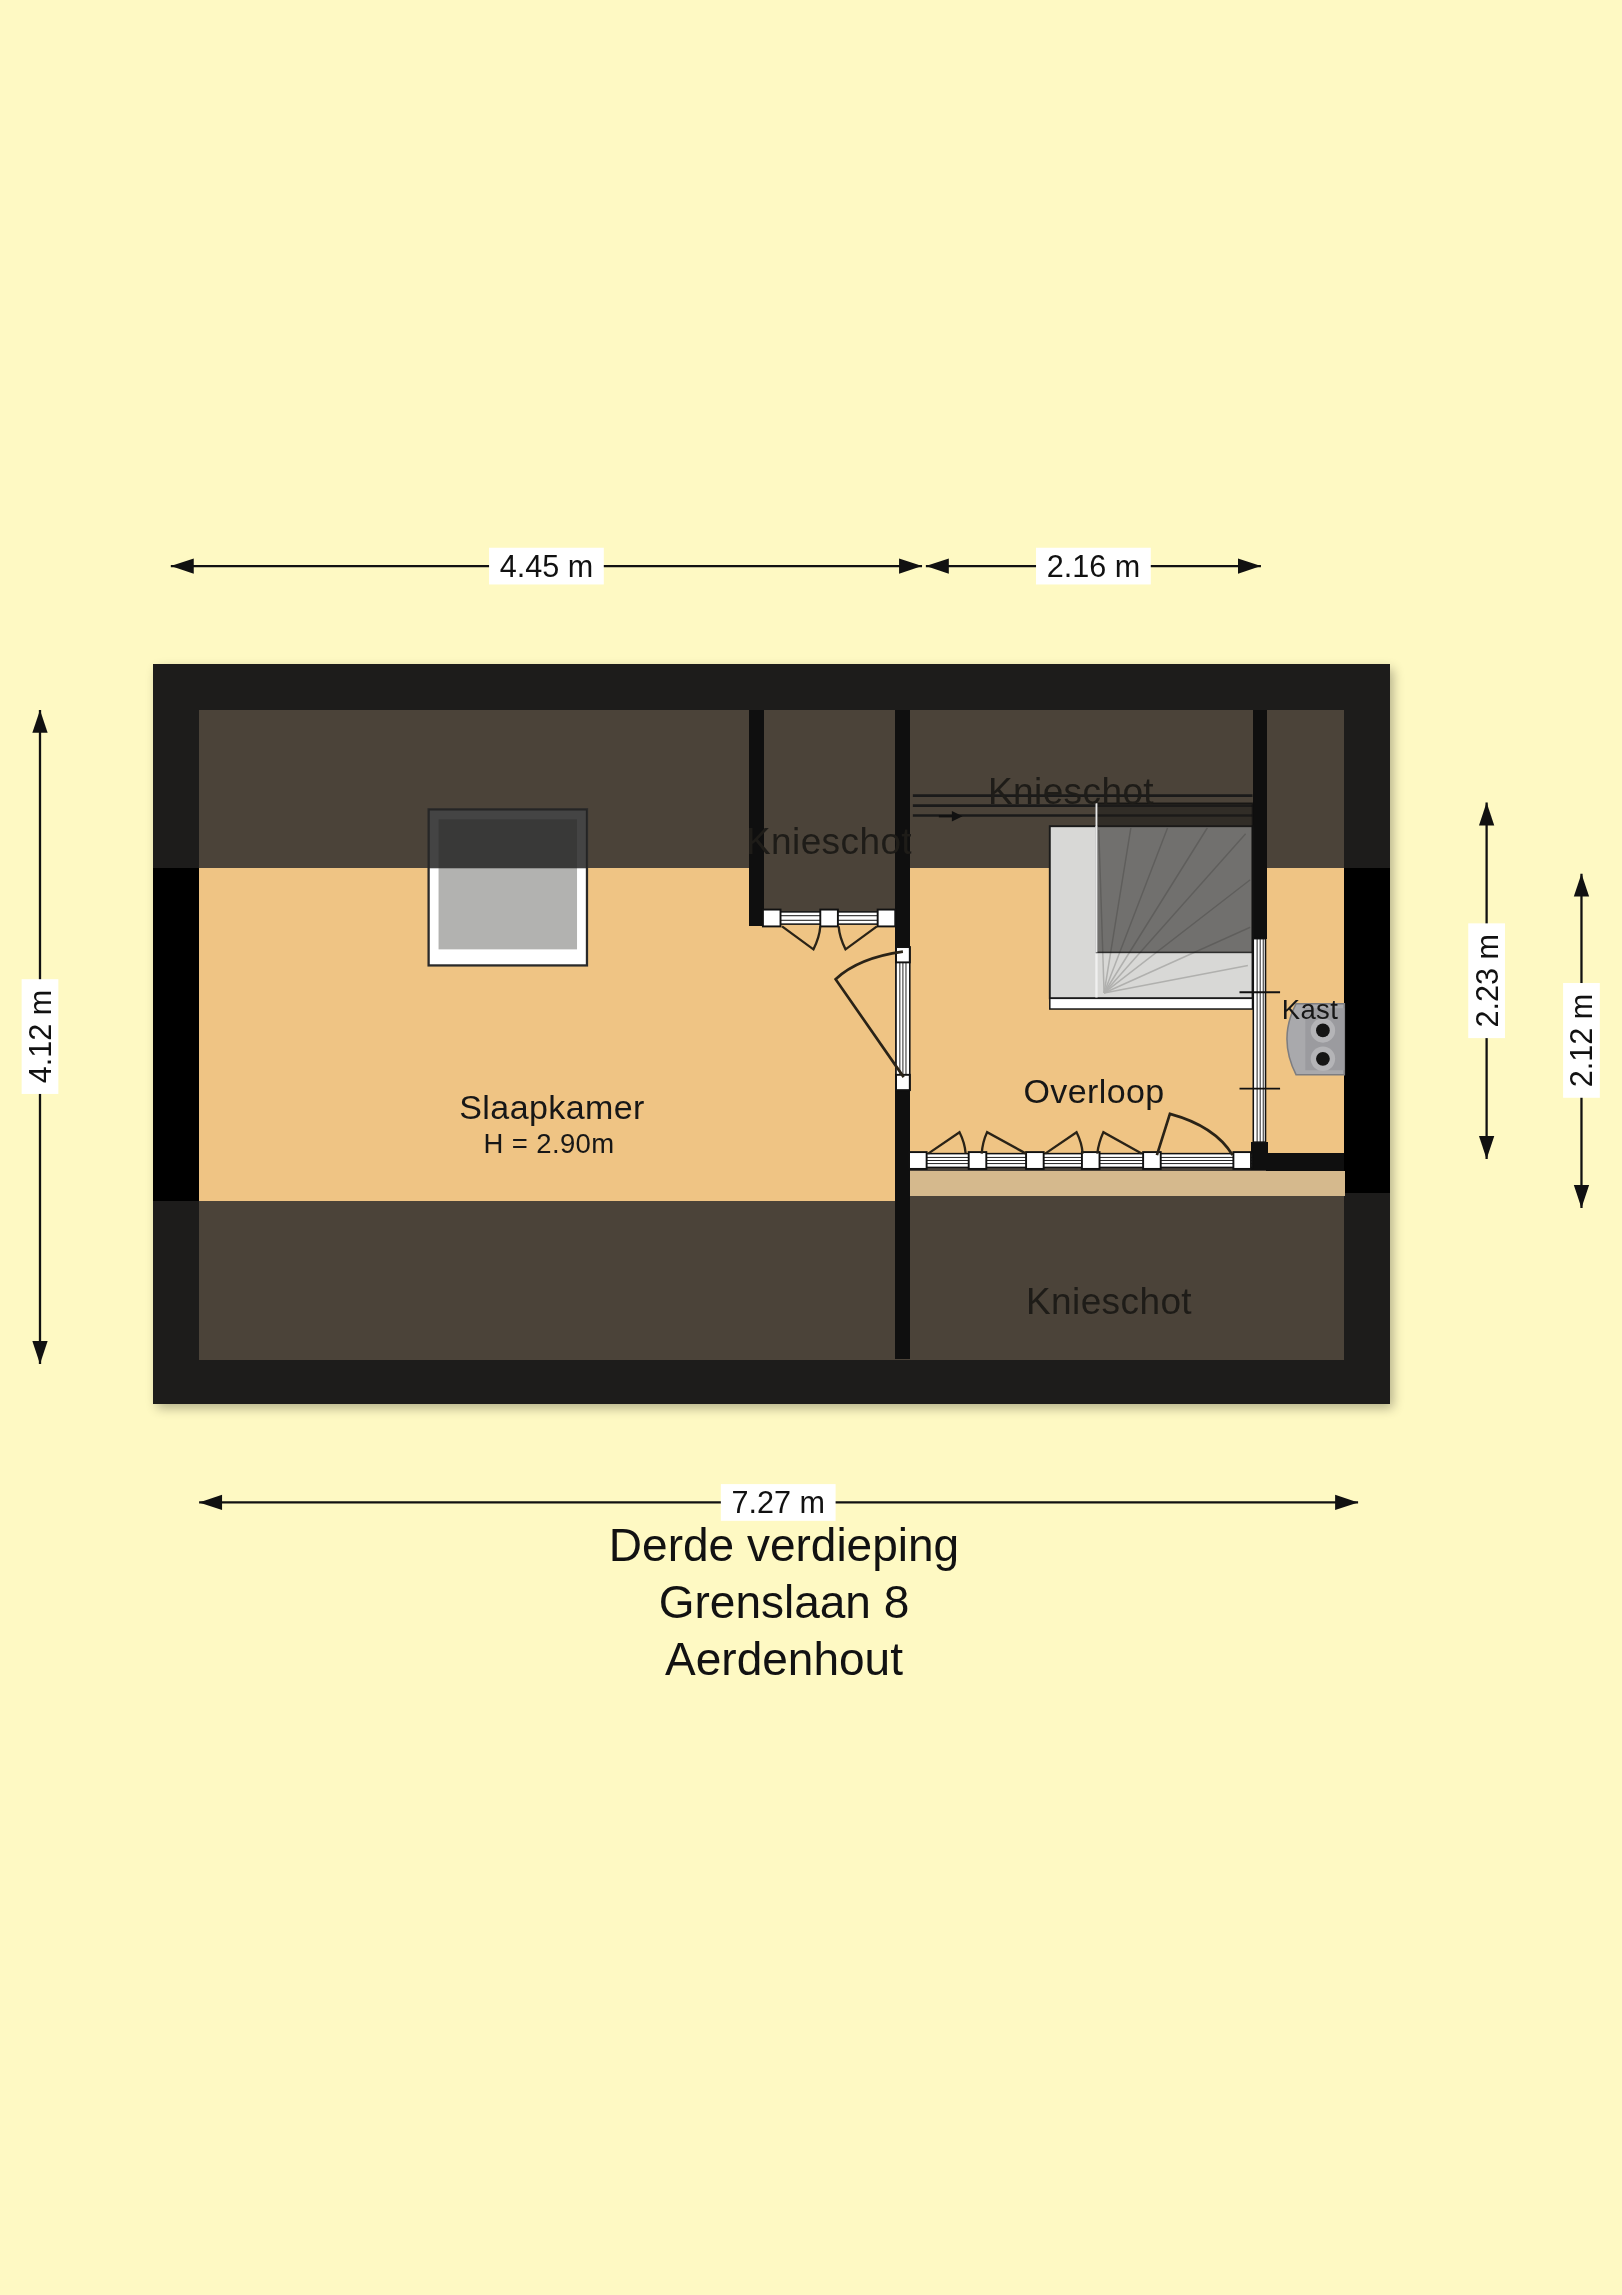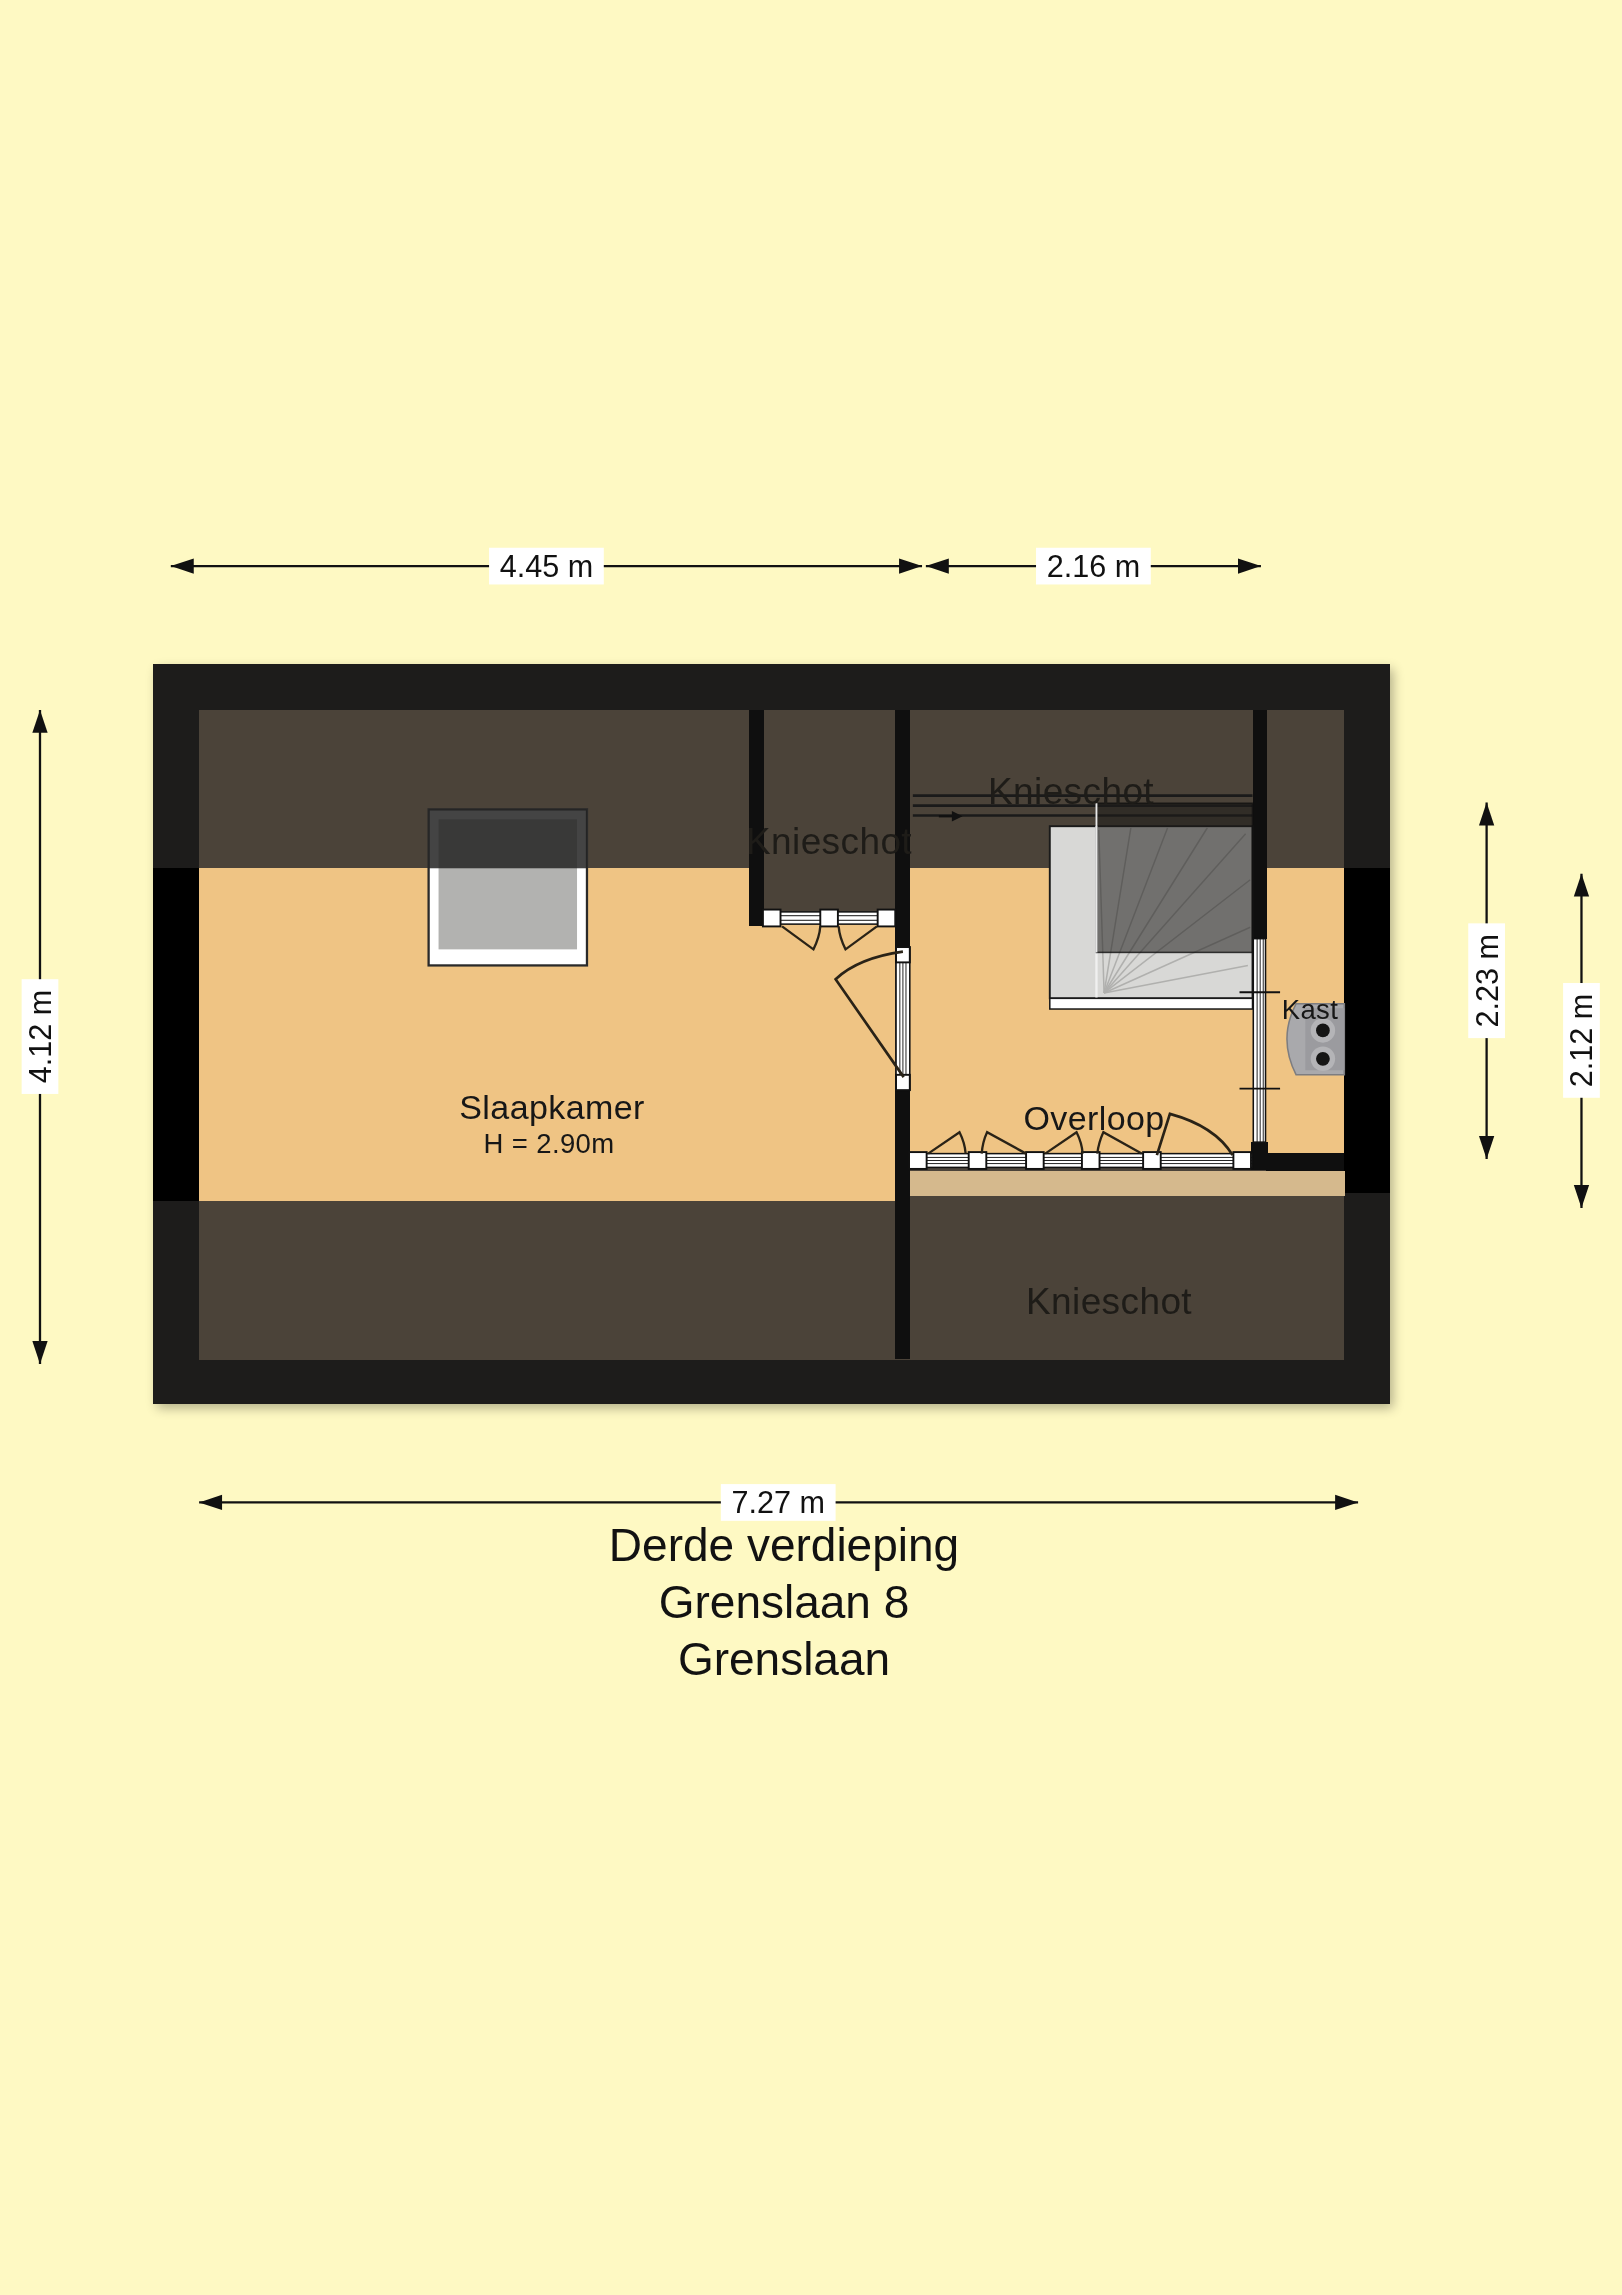--- a/index.html
+++ b/index.html
@@ -219,23 +219,23 @@
       <rect x="2043" y="1285" width="48" height="150" fill="#fff"></rect>
       <text x="2067" y="1360" text-anchor="middle" dominant-baseline="central" transform="rotate(-90 2067 1360)">2.12 m</text>
     </g>
   </svg>
 
   <div class="abs lbl lbl-knieschot" style="left:1071px;top:750px;">Knieschot</div>
   <div class="abs lbl lbl-knieschot" style="left:829px;top:800px;">Knieschot</div>
   <div class="abs lbl lbl-knieschot" style="left:1109px;top:1260px;">Knieschot</div>
   <div class="abs lbl lbl-room" style="left:552px;top:1107px;text-align:center;">Slaapkamer</div>
   <div class="abs lbl lbl-sub" style="left:549px;top:1144px;">H = 2.90m</div>
-  <div class="abs lbl lbl-room" style="left:1094px;top:1091px;margin-top:27px;">Overloop</div>
+  <div class="abs lbl lbl-room" style="left:1094px;top:1091px;">Overloop</div>
   <div class="abs lbl lbl-kast" style="left:1310px;top:962px;">Kast</div>
 
   <div class="abs title-block">
     <div>Derde verdieping</div>
     <div>Grenslaan 8</div>
-    <div>Grenslaan</div>
+    <div>Aerdenhout</div>
   </div>
 
 </div>
 
 
 </body></html>

